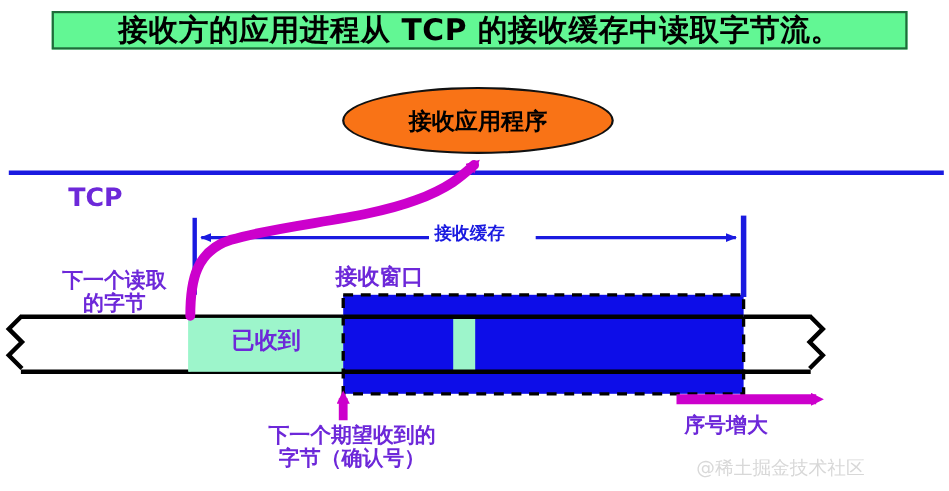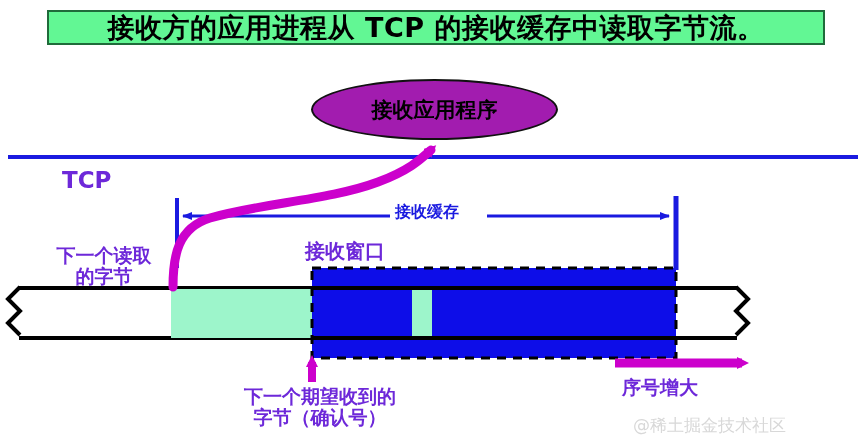--- a/index.html
+++ b/index.html
@@ -43,21 +43,21 @@
     white-space: nowrap;
     line-height: 1;
   }
   
   #app-ellipse {
     position: absolute;
     left: 311px;
     top: 79px;
     width: 247px;
     height: 61px;
-    background: #a21caf;
+    background: #f97316;
     border: 2px solid #111111;
     border-radius: 50%;
     box-sizing: border-box;
     display: flex;
     align-items: center;
     justify-content: center;
   }
   #app-ellipse-label {
     font-size: 21px;
     font-weight: bold;
@@ -189,20 +189,21 @@
 
   <div class="lbl" id="next-read-label">
     <div>下一个读取</div>
     <div>的字节</div>
   </div>
 
   <div class="lbl" id="recv-buffer-label">接收缓存</div>
 
   <div class="lbl" id="recv-window-label">接收窗口</div>
 
+  <div class="lbl" id="received-label">已收到</div>
 
   <div class="lbl" id="next-expected-label">
     <div>下一个期望收到的</div>
     <div>字节（确认号）</div>
   </div>
 
   <div class="lbl" id="seq-grow-label">序号增大</div>
 
   <div id="watermark">@稀土掘金技术社区</div>
 

